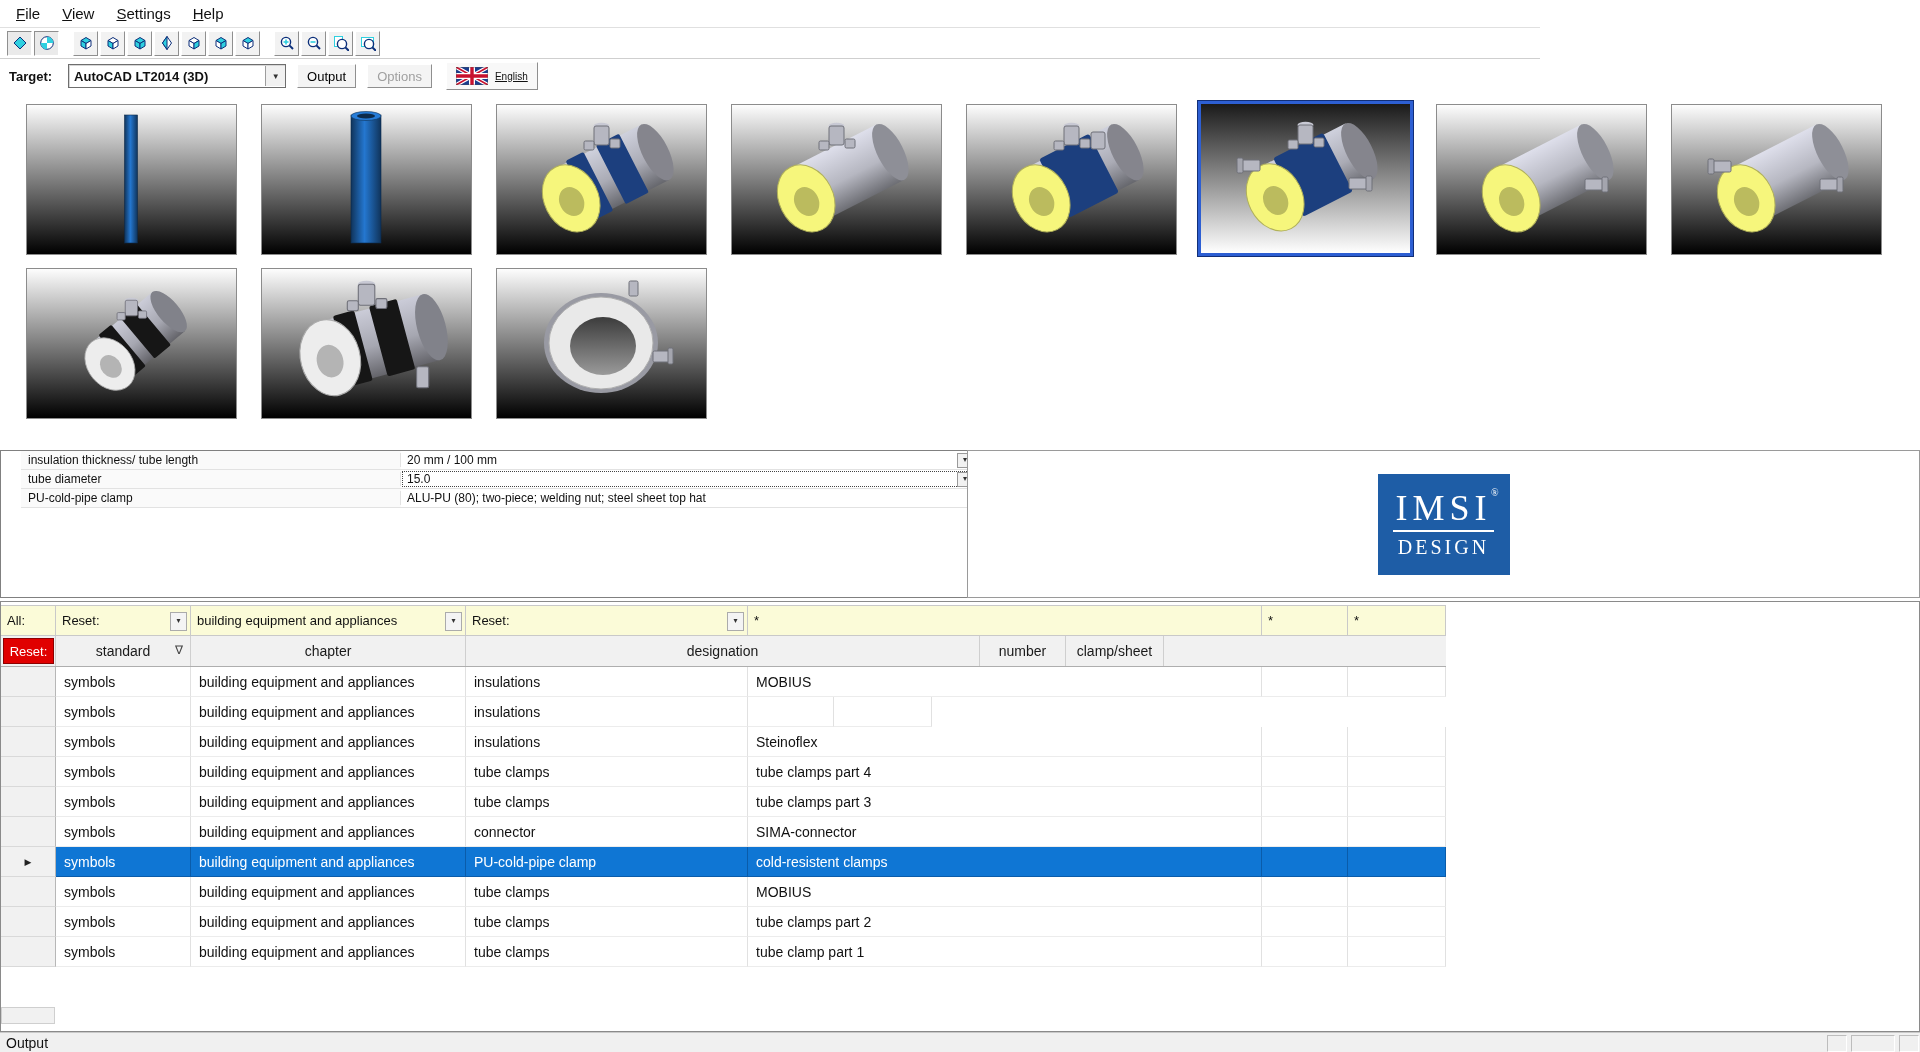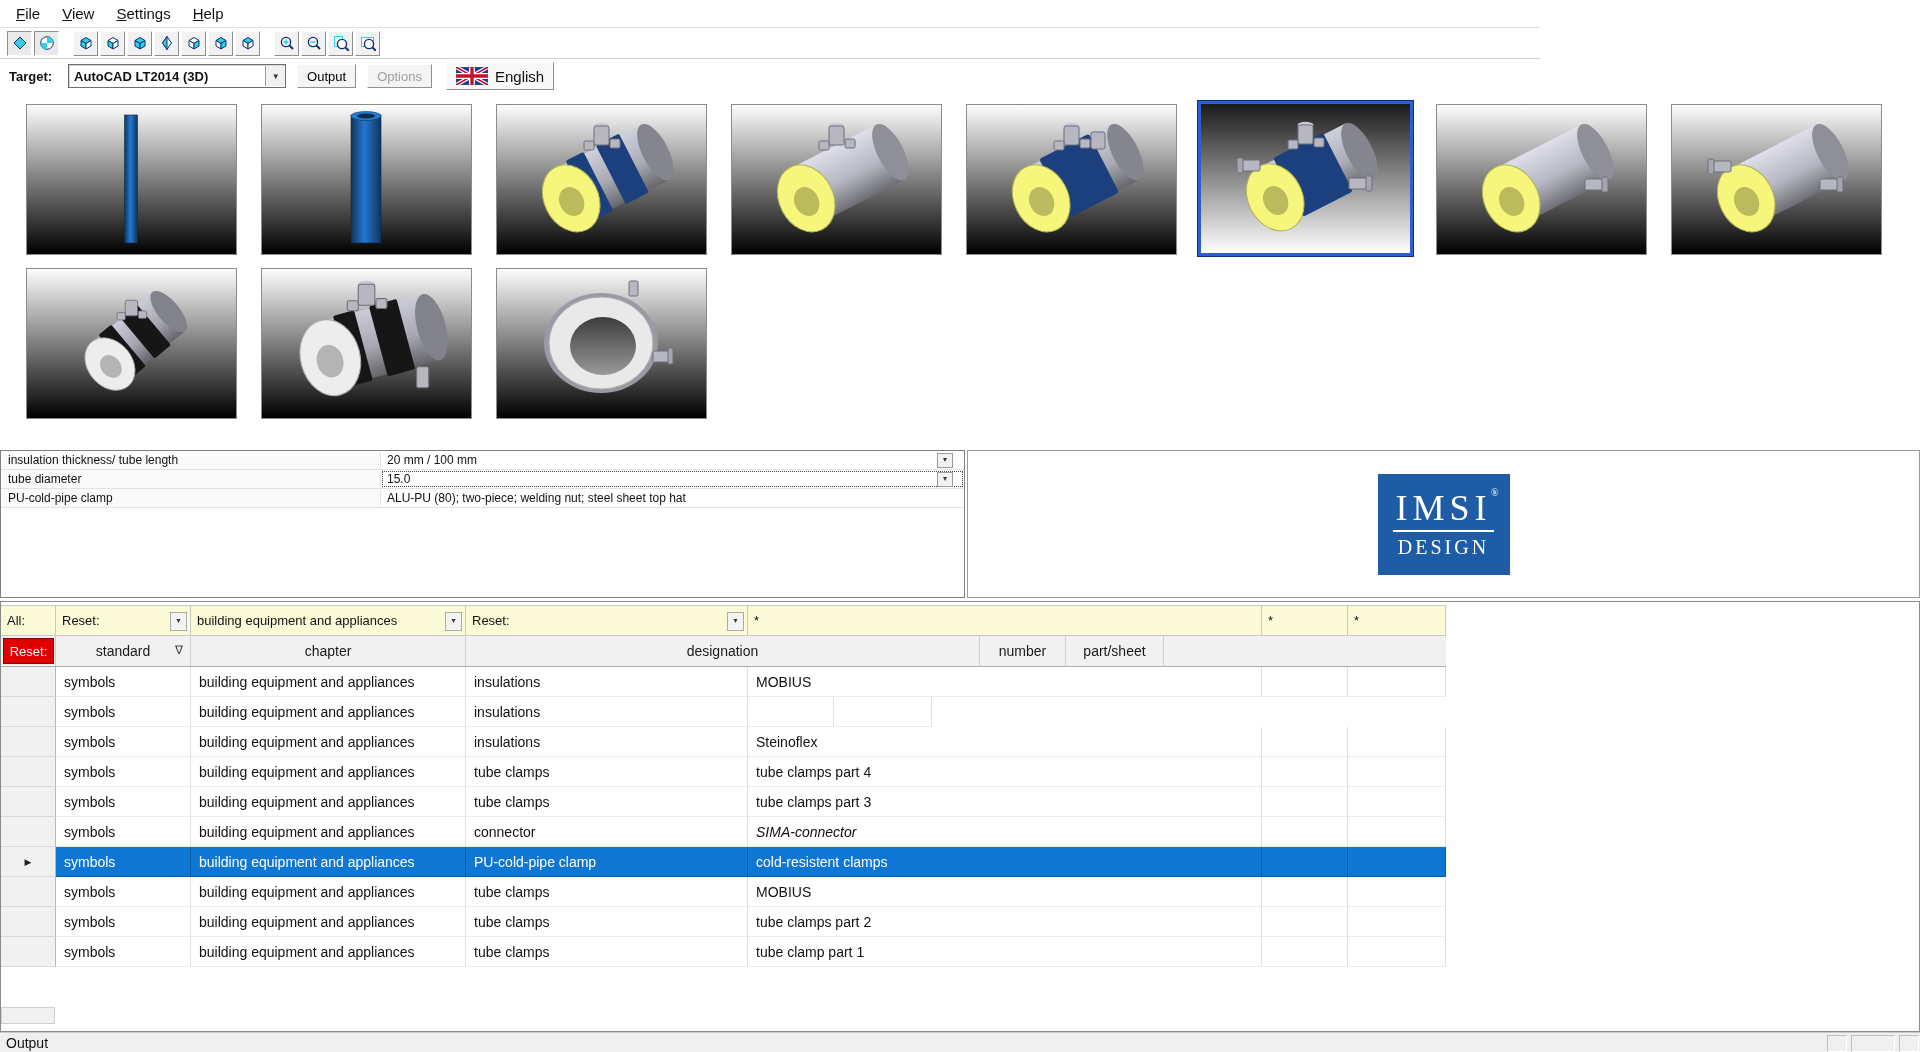--- a/index.html
+++ b/index.html
@@ -26,30 +26,30 @@
   .target-label{font-weight:bold;margin-right:16px;}
   .combo{width:216px;height:22px;background:#fff;border:1px solid #6e6e6e;display:flex;align-items:center;
     font-weight:bold;box-shadow:inset 1px 1px 0 #d6d6d6;}
   .combo-text{padding-left:5px;flex:1;white-space:nowrap;overflow:hidden;}
   .combo-arrow{width:19px;height:20px;background:#f1f1f1;border-left:1px solid #9d9d9d;display:flex;
     align-items:center;justify-content:center;font-size:8px;color:#333;}
   .push-btn{height:24px;padding:0 9px;margin-left:11px;background:#f4f4f4;font-size:13px;
     border:1px solid;border-color:#ffffff #8f8f8f #8f8f8f #ffffff;font-family:"Liberation Sans",sans-serif;}
   .push-btn.disabled{color:#9f9f9f;}
   .flagbox{height:26px;margin-left:14px;padding:0 9px;display:flex;align-items:center;gap:7px;background:#f8f8f8;
-    border:1px solid;border-color:#ffffff #8f8f8f #8f8f8f #ffffff;font-size:15px;}
+    border:1px solid;border-color:#ffffff #8f8f8f #8f8f8f #ffffff;font-size:10px;text-decoration:underline;}
 
   
   .thumbs{position:absolute;top:93px;left:0;width:1920px;height:356px;background:#fff;}
   .thumb{position:absolute;width:209px;height:149px;border:1px solid #8c8c8c;box-sizing:content-box;}
   .thumb svg{display:block;}
   .thumb.selected{border:3px solid #2d5fd3;outline:1px solid #122f78;margin:-3px;}
 
   
-  .props-left{position:absolute;top:450px;left:0;width:963px;height:146px;border:1px solid #808080;background:#fff;}
+  .props-left{position:absolute;top:450px;left:0;width:963px;height:146px;border:1px solid #808080;background:#fff;padding-left:20px;}
   .prop-row{height:18px;display:flex;align-items:center;border-bottom:1px solid #e2e2e2;font-size:12px;background:#fafafa;}
   .prop-label{width:372px;padding-left:7px;border-right:1px solid #e2e2e2;white-space:nowrap;overflow:hidden;}
   .prop-value{flex:1;height:100%;display:flex;align-items:center;background:#fff;padding-left:6px;position:relative;}
   .prop-value.focused{outline:1px dotted #444;outline-offset:-2px;}
   .prop-arrow{position:absolute;right:11px;top:2px;width:14px;height:13px;border:1px solid #9a9a9a;background:#f2f2f2;
     font-size:8px;line-height:12px;text-align:center;color:#333;}
   .props-right{position:absolute;top:450px;left:967px;width:951px;height:146px;border:1px solid #9a9a9a;background:#fff;
     display:flex;align-items:center;justify-content:center;}
   .imsi{width:132px;height:101px;background:var(--logo-blue,#1e5da6);color:#fff;text-align:center;
     font-family:"Liberation Serif",serif;display:flex;flex-direction:column;align-items:center;justify-content:center;}
@@ -581,21 +581,21 @@
           <div class="h-cell" style="width: 275px;">
             <span>chapter</span>
           </div>
           <div class="h-cell" style="width: 514px;">
             <span>designation</span>
           </div>
           <div class="h-cell" style="width: 86px;">
             <span>number</span>
           </div>
           <div class="h-cell" style="width: 98px;">
-            <span>part/sheet</span>
+            <span>clamp/sheet</span>
           </div>
         </div>
         <div class="data-row">
           <div class="sel-cell"></div>
           <div class="d-cell" style="width: 135px;">symbols</div>
           <div class="d-cell" style="width: 275px;">building equipment and appliances</div>
           <div class="d-cell" style="width: 282px;">insulations</div>
           <div class="d-cell" style="width: 514px;">MOBIUS</div>
           <div class="d-cell" style="width: 86px;"></div>
           <div class="d-cell" style="width: 98px;"></div>
@@ -633,21 +633,21 @@
           <div class="d-cell" style="width: 282px;">tube clamps</div>
           <div class="d-cell" style="width: 514px;">tube clamps part 3</div>
           <div class="d-cell" style="width: 86px;"></div>
           <div class="d-cell" style="width: 98px;"></div>
         </div>
         <div class="data-row">
           <div class="sel-cell"></div>
           <div class="d-cell" style="width: 135px;">symbols</div>
           <div class="d-cell" style="width: 275px;">building equipment and appliances</div>
           <div class="d-cell" style="width: 282px;">connector</div>
-          <div class="d-cell" style="width: 514px; font-style: italic;">SIMA-connector</div>
+          <div class="d-cell" style="width: 514px;">SIMA-connector</div>
           <div class="d-cell" style="width: 86px;"></div>
           <div class="d-cell" style="width: 98px;"></div>
         </div>
         <div class="data-row selected">
           <div class="sel-cell">
             <span>▶</span>
           </div>
           <div class="d-cell" style="width: 135px;">symbols</div>
           <div class="d-cell" style="width: 275px;">building equipment and appliances</div>
           <div class="d-cell" style="width: 282px;">PU-cold-pipe clamp</div>

